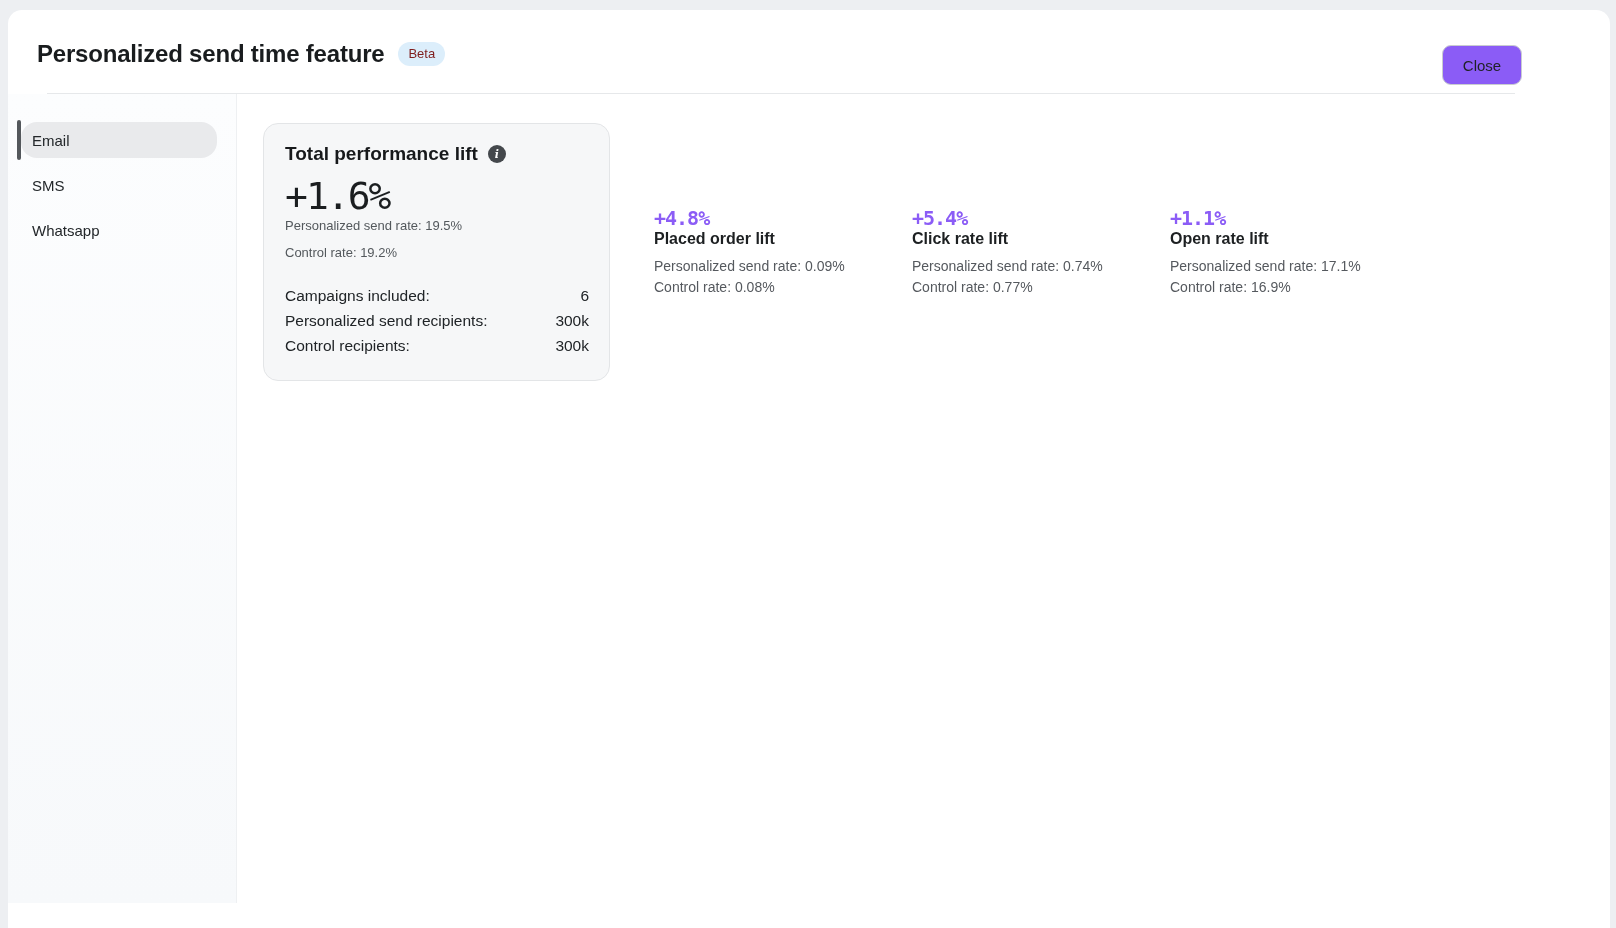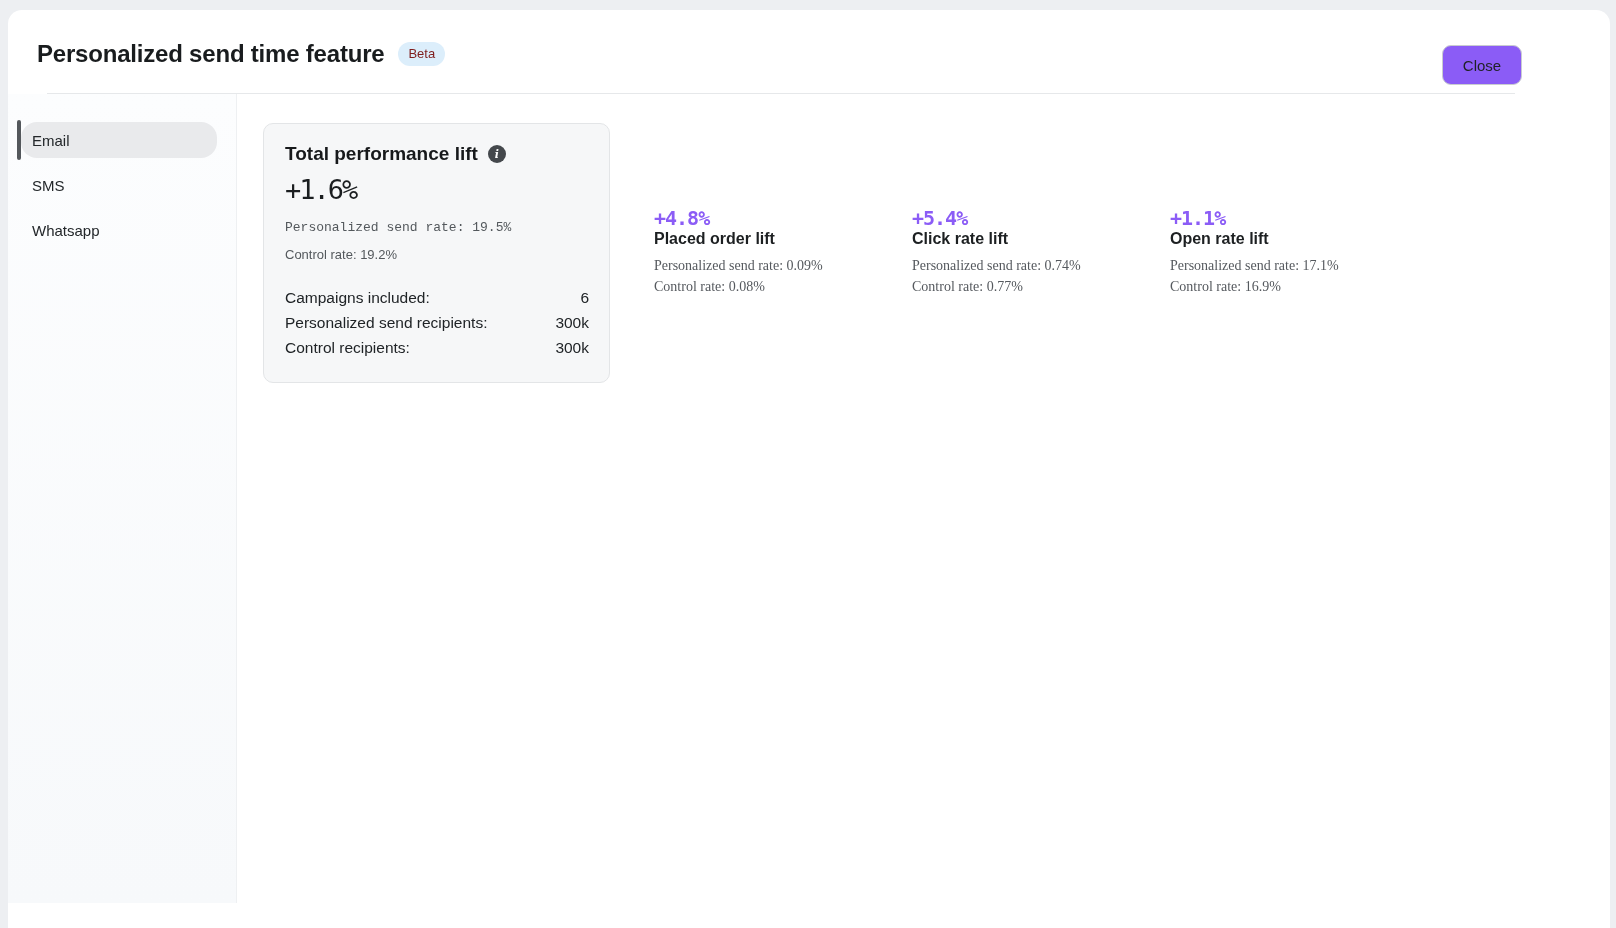--- a/index.html
+++ b/index.html
@@ -67,58 +67,58 @@
     position:absolute; left:-4px; top:-2px; bottom:-2px; width:4px;
     background:#54585c; border-radius:2px;
   }
   .main { flex:1; position:relative; }
   
   .card {
     position:absolute; left:26px; top:29px;
     width:347px;
     background:#f6f7f8;
     border:1px solid #e3e5e7;
-    border-radius:10px;
+    border-radius:15px;
     padding:19px 20px 22px 21px;
   }
   .card-title-row { display:flex; align-items:center; gap:10px; }
   .card-title { font-size:19px; font-weight:700; color:#17191b; }
   .info-icon {
     width:18px; height:18px; border-radius:50%;
     background:#44484c; color:#ffffff;
     font-size:11px; font-weight:700; font-style:italic;
     display:flex; align-items:center; justify-content:center;
     cursor:pointer;
     font-family:"DejaVu Serif", serif;
   }
   .lift-big {
     margin-top:9px;
     font-family:"DejaVu Sans Mono", monospace;
-    font-size:27px; font-weight:500; letter-spacing:-2px;
+    font-size:38px; font-weight:500; letter-spacing:-2px;
     color:#1b1e20;
   }
   .rate-line { font-size:13px; color:#53585c; }
-  .rate-line.first { margin-top:15px;font-family:Liberation Mono, monospace; }
+  .rate-line.first { margin-top:0; }
   .rate-line.second { margin-top:12px; }
   .stats { margin-top:23px; }
   .stat-row {
     display:flex; justify-content:space-between;
     font-size:15.5px; color:#202427; line-height:25px;
   }
   .stat-value { text-align:right; }
   
   .metrics { position:absolute; left:417px; top:112px; display:flex; }
   .metric { width:258px; }
   .metric-lift {
     font-family:"DejaVu Sans Mono", monospace;
     font-size:20px; font-weight:700; letter-spacing:-1px;
     color:#8b5cf6;
   }
   .metric-title { margin-top:0; font-size:16px; font-weight:700; color:#1d2022; }
-  .metric-sub { margin-top:8px; font-size:14px; color:#55595e; line-height:20px;font-family:Liberation Serif, serif; }
+  .metric-sub { margin-top:8px; font-size:14px; color:#55595e; line-height:20px; }
   .metric-sub + .metric-sub { margin-top:1px; }
 </style>
 </head>
 <body>
 
 <div class="panel">
 
   <div class="header">
     <div class="title-row">
       <div class="page-title">Personalized send time feature</div>

